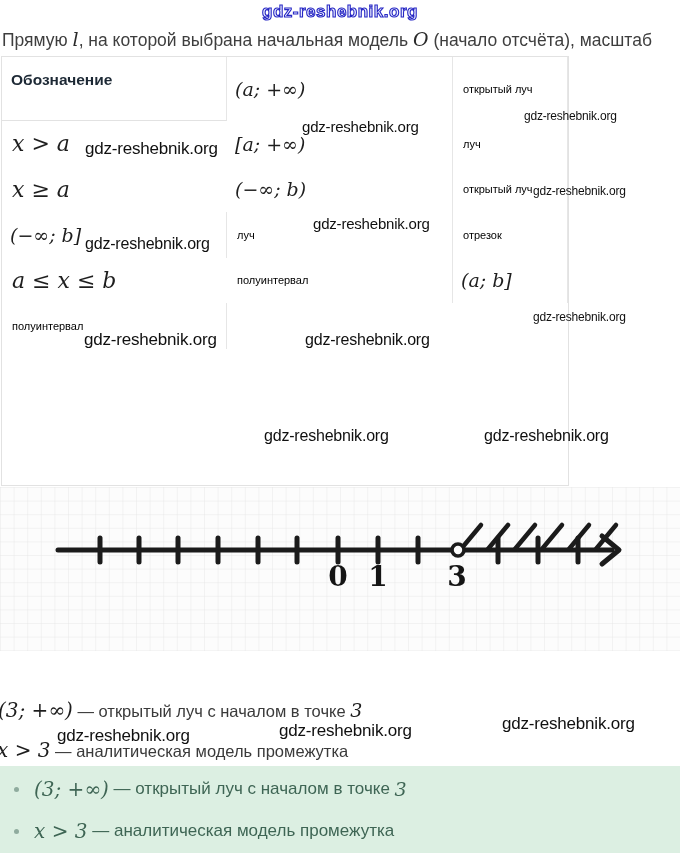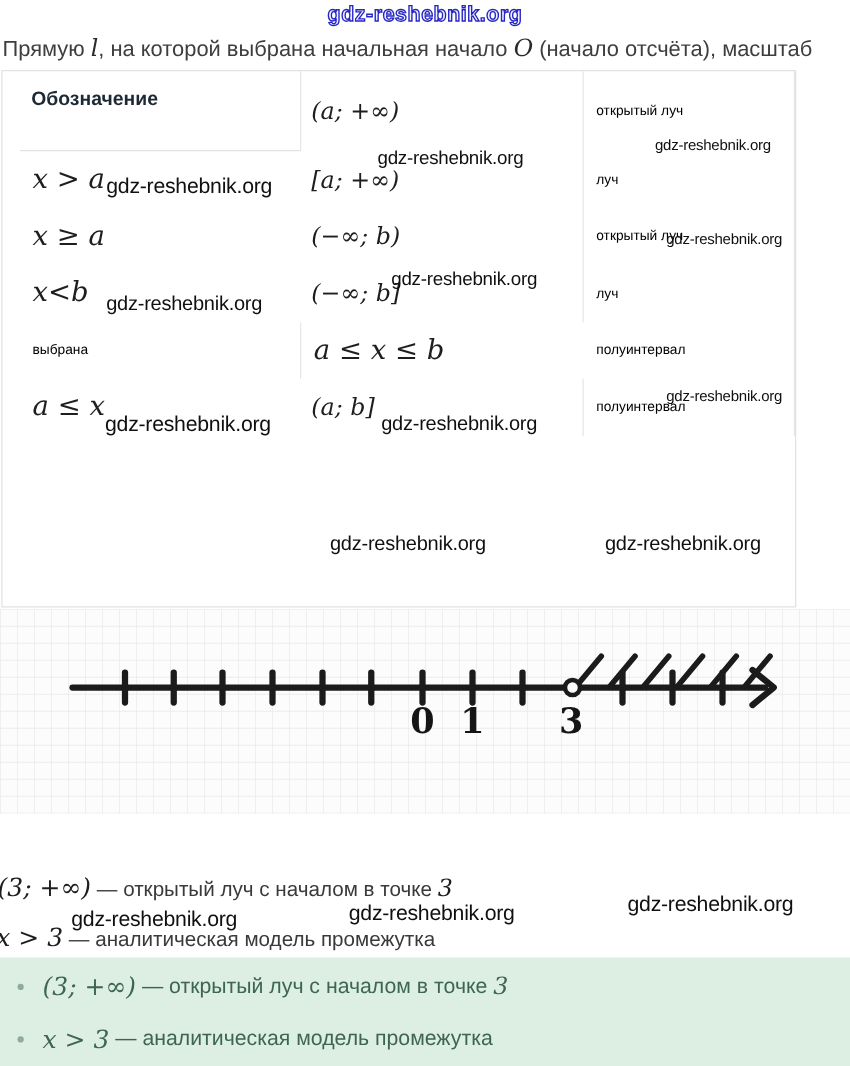--- a/index.html
+++ b/index.html
@@ -11,23 +11,23 @@
       font-family:"Liberation Sans",sans-serif;letter-spacing:-0.2px;}
   .wm-blue{position:absolute;left:0;right:0;top:2px;text-align:center;
       font-size:17px;font-weight:bold;letter-spacing:0.5px;
       color:#eef2ff;-webkit-text-stroke:1.1px #2626c4;}
 
   
   .intro{position:absolute;left:2px;top:28px;width:678px;font-size:17.5px;color:#3e3e3e;}
   .mvar{font-family:"DejaVu Serif",serif;font-style:italic;font-size:19px;color:#2a2a2a;}
 
   
-  .itable{position:absolute;left:1px;top:56px;width:636px;height:430px;
+  .itable{position:absolute;left:1px;top:56px;width:568px;height:430px;
           border:1px solid #e2e2e2;box-sizing:border-box;display:grid;
-          grid-template-columns:225px 226px 1fr;grid-template-rows:64px repeat(8,1fr);padding-left:14px;}
+          grid-template-columns:225px 226px 1fr;grid-template-rows:64px repeat(8,1fr);}
   .th{font-size:15.5px;font-weight:bold;color:#1d2935;line-height:1.55;
       padding:11px 10px 0 9px;border-bottom:1px solid #e2e2e2;box-sizing:border-box;}
   .cell-r{border-right:1px solid #e6e6e6;}
   .td{display:flex;align-items:center;box-sizing:border-box;}
   .td-notation{font-family:"DejaVu Serif",serif;font-style:italic;font-size:19px;
                color:#1e1e1e;padding-left:8px;}
   .td-name{font-size:11px;color:#000000;padding-left:10px;}
   .td-model{font-family:"DejaVu Serif",serif;font-style:italic;font-size:22px;
             color:#1e1e1e;padding-left:10px;}
 
@@ -49,46 +49,44 @@
   .hl-text{font-size:17px;color:#3e6554;white-space:pre;}
   .hl-num{font-family:"DejaVu Serif",serif;font-style:italic;font-size:19px;color:#3e6554;white-space:pre;}
 </style>
 </head>
 <body>
 
 <div class="page">
 
   <div class="wm-blue">gdz-reshebnik.org</div>
 
-  <div class="intro"><span>Прямую </span><span class="mvar">l</span><span>, на которой выбрана начальная начало </span><span class="mvar">O</span><span> (начало отсчёта), масштаб</span></div>
+  <div class="intro"><span>Прямую </span><span class="mvar">l</span><span>, на которой выбрана начальная модель </span><span class="mvar">O</span><span> (начало отсчёта), масштаб</span></div>
 
   <div class="itable">
     <div class="th cell-r">Обозначение</div>
 
     <div class="td td-notation cell-r">(a; +∞)</div>
     <div class="td td-name cell-r">открытый луч</div>
     <div class="td td-model">x &gt; a</div>
 
     <div class="td td-notation cell-r">[a; +∞)</div>
     <div class="td td-name cell-r">луч</div>
     <div class="td td-model">x ≥ a</div>
 
     <div class="td td-notation cell-r">(−∞; b)</div>
     <div class="td td-name cell-r">открытый луч</div>
-    <div class="td td-model">x&lt;b</div>
 
     <div class="td td-notation cell-r">(−∞; b]</div>
     <div class="td td-name cell-r">луч</div>
 
 
-    <div class="td td-name cell-r">выбрана</div>
+    <div class="td td-name cell-r">отрезок</div>
     <div class="td td-model">a ≤ x ≤ b</div>
 
     <div class="td td-name cell-r">полуинтервал</div>
-    <div class="td td-model">a ≤ x</div>
 
     <div class="td td-notation cell-r">(a; b]</div>
     <div class="td td-name cell-r">полуинтервал</div>
   </div>
 
   <div class="wm" style="left:302px;top:119px;font-size:15px;">gdz-reshebnik.org</div>
   <div class="wm" style="left:524px;top:110px;font-size:12px;">gdz-reshebnik.org</div>
   <div class="wm" style="left:85px;top:140px;font-size:17px;">gdz-reshebnik.org</div>
   <div class="wm" style="left:533px;top:185px;font-size:12px;">gdz-reshebnik.org</div>
   <div class="wm" style="left:313px;top:216px;font-size:15px;">gdz-reshebnik.org</div>

